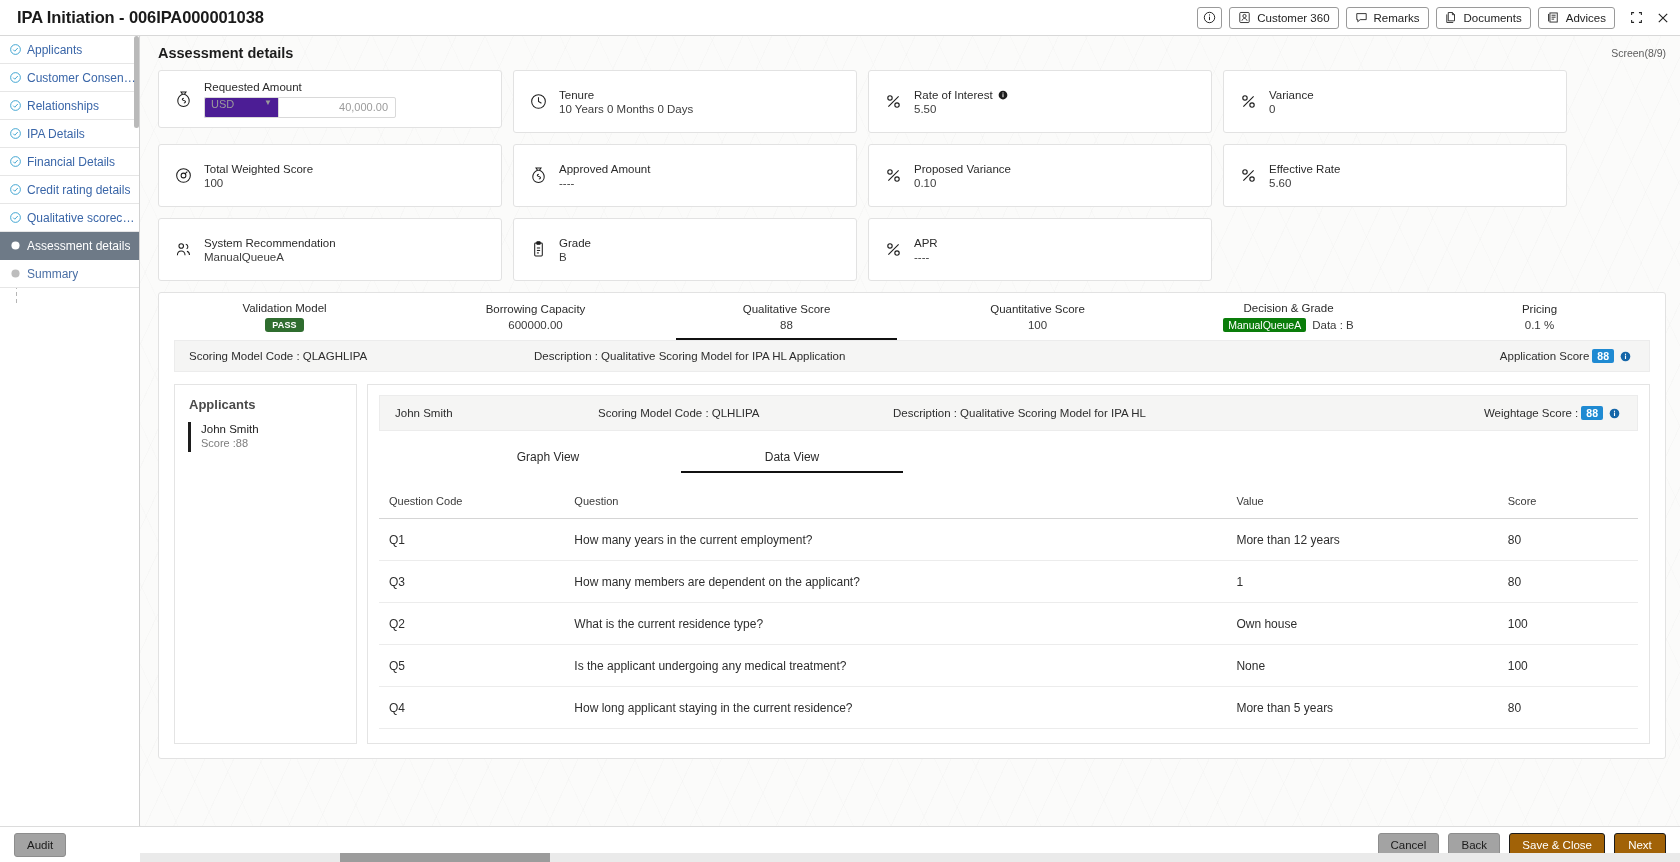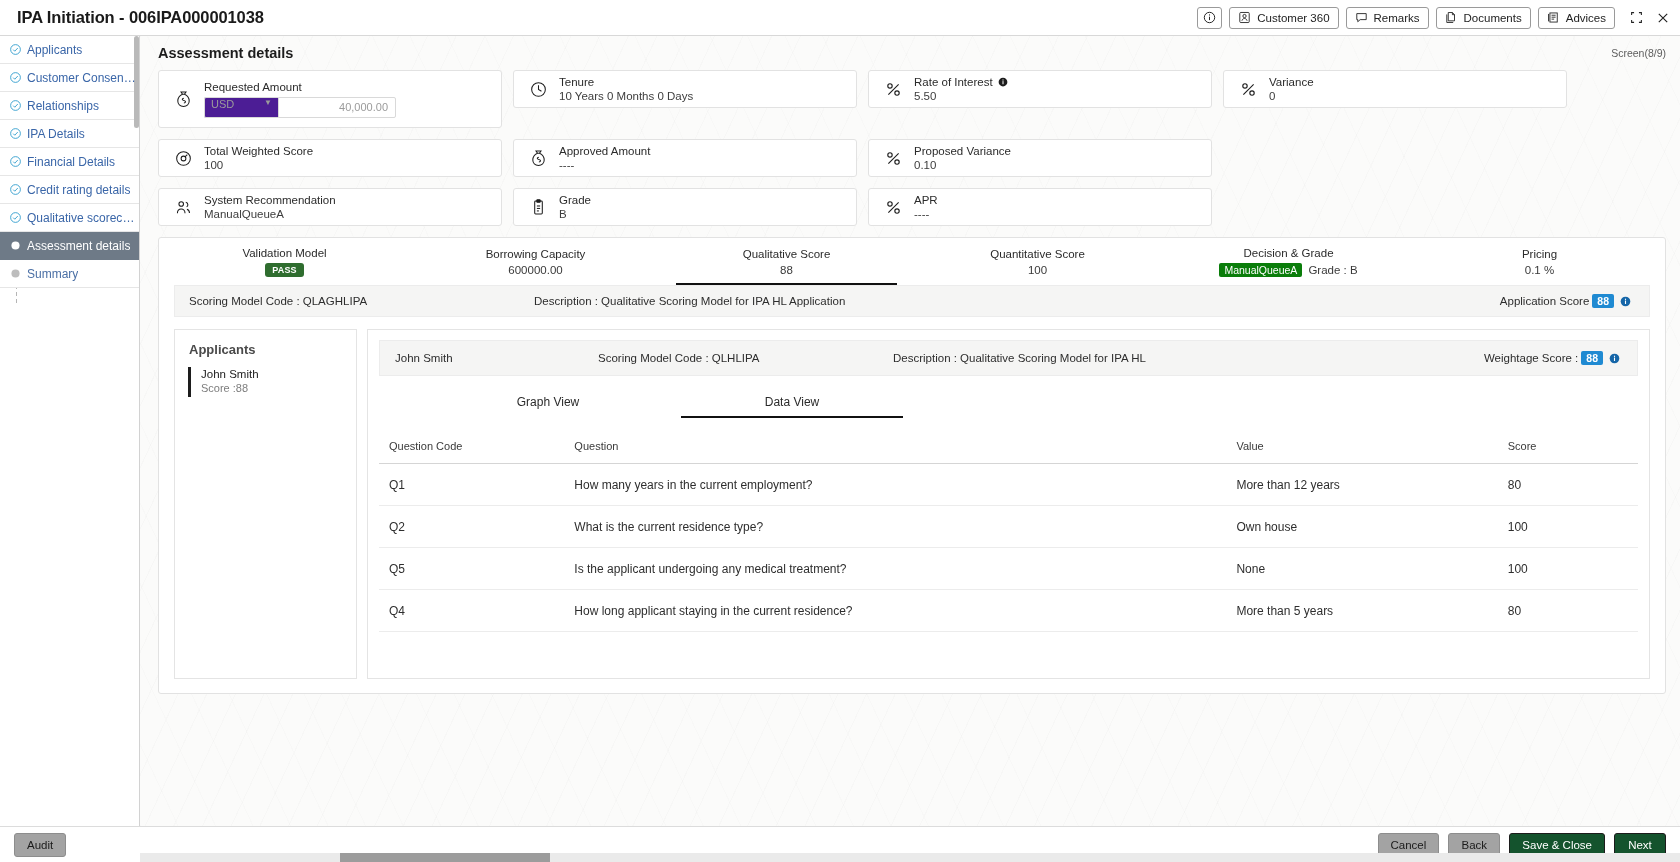--- a/index.html
+++ b/index.html
@@ -80,21 +80,21 @@
     overflow: hidden;
   }
   .main-head { height: 28px; display: flex; align-items: center; padding: 6px 14px 0 18px; }
   .main-title { font-size: 14.5px; color: #1d1d1d; font-weight: 600; }
   .screen-count { margin-left: auto; font-size: 10.5px; color: #5d5d5d; }
 
   
   .cards { padding: 6px 14px 0 18px; }
   .card-row { display: flex; gap: 11px; margin-bottom: 11px; }
   .card {
-    width: 344px; height: 38px; background: #fff; border: 1px solid #e2e2e2;
+    width: 344px; height: 63px; background: #fff; border: 1px solid #e2e2e2;
     border-radius: 3px; display: flex; align-items: center; padding: 0 12px;
   }
   .card .c-icon { width: 24px; flex: 0 0 24px; display: flex; justify-content: center; color: #1d1d1d; }
   .card .c-icon svg { width: 19px; height: 19px; display: block; }
   .card .c-body { margin-left: 9px; display: flex; flex-direction: column; justify-content: center; gap: 2px; min-width: 0; }
   .c-label { font-size: 11.5px; color: #2b2b2b; display: flex; align-items: center; gap: 5px; }
   .c-value { font-size: 11.5px; color: #3d3d3d; }
   .info-dot { width: 10px; height: 10px; display: inline-block; }
   .info-dot svg { width: 10px; height: 10px; display: block; }
   .card.amount { height: 58px; align-items: center; }
@@ -202,21 +202,21 @@
   .footer {
     position: absolute; left: 0; top: 826px; width: 1680px; height: 36px;
     background: #fff; border-top: 1px solid #dcdcdc; display: flex;
     align-items: center; padding: 0 14px;
   }
   .btn {
     height: 24px; min-width: 52px; padding: 0 12px; font-size: 11.5px;
     border: 1px solid #8d8d8d; border-radius: 3px; background: #a3a3a3; color: #1b1b1b;
     display: inline-flex; align-items: center; justify-content: center; cursor: pointer;
   }
-  .btn.dark { background: #14532d; color: #fff; border-color: #1c1c1c; }
+  .btn.dark { background: #a16207; color: #fff; border-color: #1c1c1c; }
   .footer-right { margin-left: auto; display: flex; gap: 9px; }
   .hscroll {
     position: absolute; left: 140px; top: 853px; width: 1540px; height: 9px; background: #eaeaea;
   }
   .hscroll .thumb { width: 210px; height: 9px; background: #9c9c9c; margin-left: 200px; }
 </style>
 </head>
 <body>
 
 <div class="titlebar">
@@ -505,20 +505,33 @@
               <circle cx="13.7" cy="13.7" r="2.3"></circle>
             <line x1="15.4" y1="4.6" x2="4.6" y2="15.4"></line>
           </svg>
         </div>
         <div class="c-body">
           <div class="c-label">Proposed Variance</div>
           <div class="c-value">0.10</div>
         </div>
       </div>
 
+      <div class="card">
+        <div class="c-icon">
+          <svg viewBox="0 0 20 20" fill="none" stroke="#1d1d1d" stroke-width="1.2">
+            <circle cx="6.3" cy="6.3" r="2.3"></circle>
+              <circle cx="13.7" cy="13.7" r="2.3"></circle>
+            <line x1="15.4" y1="4.6" x2="4.6" y2="15.4"></line>
+          </svg>
+        </div>
+        <div class="c-body">
+          <div class="c-label">Effective Rate</div>
+          <div class="c-value">5.60</div>
+        </div>
+      </div>
     </div>
 
     <div class="card-row">
       <div class="card">
         <div class="c-icon">
           <svg viewBox="0 0 20 20" fill="none" stroke="#1d1d1d" stroke-width="1.1">
             <circle cx="7.6" cy="6.3" r="2.4"></circle>
               <path d="M3.6 16c0-2.6 1.8-4.4 4-4.4s4 1.8 4 4.4"></path>
             <path d="M12.4 4.4c1.3.3 2.2 1.3 2.2 2.6 0 .9-.5 1.8-1.3 2.3"></path>
             <path d="M13.6 11.8c1.6.5 2.7 1.9 2.7 3.9"></path>
@@ -586,21 +599,21 @@
 
       <div class="mtab">
         <div class="mt-label">Quantitative Score</div>
         <div class="mt-value">100</div>
       </div>
 
       <div class="mtab">
         <div class="mt-label">Decision &amp; Grade</div>
         <div class="mt-value">
           <span class="badge-queue">ManualQueueA</span>
-          <span>Grade : B</span>
+          <span>Data : B</span>
         </div>
       </div>
 
       <div class="mtab">
         <div class="mt-label">Pricing</div>
         <div class="mt-value">0.1 %</div>
       </div>
     </div>
 
     <div class="strip">
@@ -660,20 +673,26 @@
               <th class="c-q">Question</th>
               <th class="c-val">Value</th>
               <th class="c-score">Score</th>
             </tr>
           </thead>
           <tbody>
             <tr>
               <td class="c-code">Q1</td>
               <td class="c-q">How many years in the current employment?</td>
               <td class="c-val">More than 12 years</td>
+              <td class="c-score">80</td>
+            </tr>
+            <tr>
+              <td class="c-code">Q3</td>
+              <td class="c-q">How many members are dependent on the applicant?</td>
+              <td class="c-val">1</td>
               <td class="c-score">80</td>
             </tr>
             <tr>
               <td class="c-code">Q2</td>
               <td class="c-q">What is the current residence type?</td>
               <td class="c-val">Own house</td>
               <td class="c-score">100</td>
             </tr>
             <tr>
               <td class="c-code">Q5</td>

